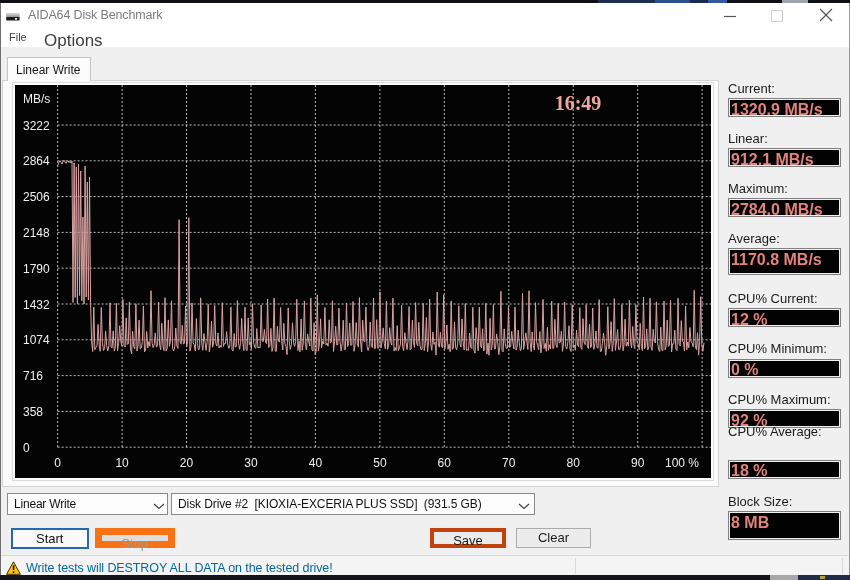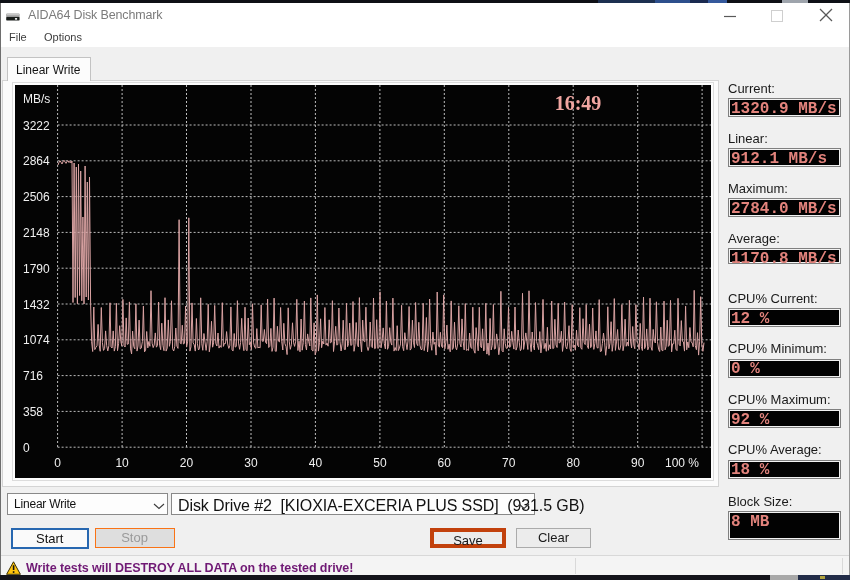--- a/index.html
+++ b/index.html
@@ -1,21 +1,21 @@
 <!DOCTYPE html>
 <html><head><meta charset="utf-8"><style>
 * { margin:0; padding:0; box-sizing:border-box; }
 html,body { width:850px; height:580px; overflow:hidden; }
 body { font-family:"Liberation Sans",sans-serif; background:#f0f0f0; position:relative; }
 .abs { position:absolute; }
 .plab { position:absolute; left:728px; font-size:13px; color:#1a1a1a; }
 .pbox { position:absolute; left:728px; width:113px; background:#020202;
         border:1px solid #7f7f7f; box-shadow:inset 0 0 0 1px #f2f2f2;
         color:#e2837c; font-weight:bold; font-size:16px; line-height:15px;
-        font-family:Liberation Mono, monospace; padding:2.5px 0 0 2px; }
+        font-family:Liberation Sans, sans-serif; padding:2.5px 0 0 2px; }
 </style></head>
 <body>
 <div class="abs" style="left:0;top:0;width:850px;height:3px;background:#0e1016"></div>
 <div class="abs" style="left:598px;top:0;width:57px;height:3px;background:#1d3050"></div>
 <div class="abs" style="left:655px;top:0;width:35px;height:3px;background:#2d4f8c"></div>
 <div class="abs" style="left:690px;top:0;width:18px;height:3px;background:#1a2a50"></div>
 <div class="abs" style="left:708px;top:0;width:19px;height:3px;background:#35599c"></div>
 <div class="abs" style="left:782px;top:0;width:26px;height:3px;background:#9ea4ac"></div>
 
 <div class="abs" style="left:0;top:3px;width:850px;height:44px;background:#ffffff"></div>
@@ -26,21 +26,21 @@
   <rect x="8.9" y="4.9" width="2.3" height="1.8" rx="0.6" fill="#f4f4f4"></rect>
 </svg>
 <div class="abs" style="left:28px;top:8px;font-size:12.5px;letter-spacing:-0.15px;color:#7b7b7b">AIDA64 Disk Benchmark</div>
 <svg class="abs" style="left:722px;top:6px" width="122" height="18">
   <line x1="2" y1="10.5" x2="14" y2="10.5" stroke="#595959" stroke-width="1.2"></line>
   <rect x="49.5" y="4.5" width="11" height="11" fill="none" stroke="#cfcfcf" stroke-width="1"></rect>
   <line x1="98" y1="3" x2="110" y2="15" stroke="#595959" stroke-width="1.2"></line>
   <line x1="110" y1="3" x2="98" y2="15" stroke="#595959" stroke-width="1.2"></line>
 </svg>
 <div class="abs" style="left:9px;top:31px;font-size:11px;color:#3d3d3d">File</div>
-<div class="abs" style="left:44px;top:31px;font-size:11px;color:#3d3d3d">Options</div>
+<div class="abs" style="left:44px;top:31px;font-size:17px;color:#3d3d3d">Options</div>
 
 <div class="abs" style="left:2px;top:80px;width:717px;height:407px;background:#fbfbfb;border:1px solid #d4d4d4"></div>
 <div class="abs" style="left:7px;top:57px;width:84px;height:24px;background:#fcfcfc;border:1px solid #c3c3c3;border-bottom:none"></div>
 <div class="abs" style="left:8px;top:80px;width:82px;height:4px;background:#fbfbfb"></div>
 <div class="abs" style="left:16px;top:63px;font-size:12px;color:#141414">Linear Write</div>
 
 <div class="abs" style="left:12px;top:82px;width:702px;height:399px;background:#fdfdfd;border:1px solid #dcdcdc"></div>
 <div class="abs" style="left:15px;top:85px;width:696px;height:393px;background:#040404">
 <svg width="696" height="393" style="position:absolute;left:0;top:0">
 <line x1="42.6" y1="0" x2="42.6" y2="362" stroke="#bdbdbd" stroke-width="1" stroke-dasharray="2 2"></line>
@@ -91,57 +91,57 @@
 </svg>
 </div>
 
 <div class="plab" style="top:80.5px">Current:</div>
 <div class="pbox" style="top:98.0px;height:19px">1320.9 MB/s</div>
 <div class="plab" style="top:130.5px">Linear:</div>
 <div class="pbox" style="top:148.0px;height:19px">912.1 MB/s</div>
 <div class="plab" style="top:180.5px">Maximum:</div>
 <div class="pbox" style="top:198.0px;height:19px">2784.0 MB/s</div>
 <div class="plab" style="top:230.5px">Average:</div>
-<div class="pbox" style="top:248.0px;height:16px">1170.8 MB/s</div>
+<div class="pbox" style="top:248.0px;height:27px">1170.8 MB/s</div>
 <div class="plab" style="top:290.5px">CPU% Current:</div>
 <div class="pbox" style="top:308.0px;height:19px">12 %</div>
 <div class="plab" style="top:341px">CPU% Minimum:</div>
 <div class="pbox" style="top:358.5px;height:19px">0 %</div>
 <div class="plab" style="top:391.5px">CPU% Maximum:</div>
 <div class="pbox" style="top:409.0px;height:19px">92 %</div>
-<div class="plab" style="top:442px">CPU% Average:</div>
+<div class="plab" style="top:424px">CPU% Average:</div>
 <div class="pbox" style="top:459.5px;height:19px">18 %</div>
 <div class="plab" style="top:493.5px">Block Size:</div>
 <div class="pbox" style="top:511.0px;height:29px">8 MB</div>
 
 <div class="abs" style="left:7px;top:493px;width:161px;height:22px;background:#fdfdfd;border:1px solid #898989"></div>
 <div class="abs" style="left:14px;top:497px;font-size:12px;letter-spacing:-0.2px;color:#111">Linear Write</div>
 <svg class="abs" style="left:153px;top:503px" width="12" height="7">
     <path d="M1 1 L6 5.5 L11 1" fill="none" stroke="#3c3c3c" stroke-width="1.1"></path>
   </svg>
 <div class="abs" style="left:171px;top:493px;width:364px;height:22px;background:#fdfdfd;border:1px solid #898989"></div>
-<div class="abs" style="left:178px;top:497px;font-size:16px;letter-spacing:-0.1px;color:#111">Disk Drive #2&nbsp; [KIOXIA-EXCERIA PLUS SSD]&nbsp; (931.5 GB)</div>
+<div class="abs" style="left:178px;top:497px;font-size:12px;letter-spacing:-0.1px;color:#111">Disk Drive #2&nbsp; [KIOXIA-EXCERIA PLUS SSD]&nbsp; (931.5 GB)</div>
 <svg class="abs" style="left:518px;top:503px" width="12" height="7">
     <path d="M1 1 L6 5.5 L11 1" fill="none" stroke="#3c3c3c" stroke-width="1.1"></path>
   </svg>
 
 <div class="abs" style="left:11px;top:528px;width:77.5px;height:21px;background:#fafafa;border:2px solid #2767b0;font-size:13px;color:#111;text-align:center;line-height:17px">Start</div>
-<div class="abs" style="left:94.5px;top:528px;width:80px;height:20px;background:#dedede;border:1px solid #f97316;font-size:13px;color:#9a9a9a;text-align:center;line-height:18px">Stop</div>
+<div class="abs" style="left:94.5px;top:528px;width:80px;height:20px;background:#dedede;border:7px solid #f97316;font-size:13px;color:#9a9a9a;text-align:center;line-height:18px">Stop</div>
 <div class="abs" style="left:430px;top:528px;width:76px;height:20px;background:#ececec;border:4px solid #c2410c;font-size:13px;color:#1a1a1a;text-align:center;line-height:18px">Save</div>
 <div class="abs" style="left:516px;top:528px;width:75px;height:20px;background:#ececec;border:1px solid #ababab;font-size:13px;color:#1a1a1a;text-align:center;line-height:18px">Clear</div>
 
 <div class="abs" style="left:0;top:555px;width:850px;height:1px;background:#d8d8d8"></div>
 <div class="abs" style="left:0;top:556px;width:850px;height:19px;background:#f4f4f4"></div>
 <div class="abs" style="left:575px;top:558px;width:1px;height:16px;background:#d9d9d9"></div>
 <div class="abs" style="left:842px;top:558px;width:1px;height:16px;background:#d9d9d9"></div>
 <svg class="abs" style="left:6px;top:561px" width="15" height="14">
   <path d="M7.5 0.8 L14.4 13.3 L0.6 13.3 Z" fill="#ffc40d" stroke="#3a3000" stroke-width="1"></path>
   <rect x="6.8" y="4.2" width="1.6" height="4.8" fill="#111"></rect>
   <rect x="6.8" y="10.2" width="1.6" height="1.7" fill="#111"></rect>
 </svg>
-<div class="abs" style="left:26px;top:561px;font-size:12.5px;letter-spacing:-0.1px;font-weight:bold;color:#701a75">Write tests will DESTROY ALL DATA on the tested drive!</div>
+<div class="abs" style="left:26px;top:561px;font-size:12.5px;letter-spacing:-0.1px;font-weight:normal;color:#0369a1">Write tests will DESTROY ALL DATA on the tested drive!</div>
 
 <div class="abs" style="left:0;top:575px;width:850px;height:5px;background:#14141b"></div>
 <div class="abs" style="left:770px;top:575px;width:28px;height:5px;background:#a8a8a8"></div>
 <div class="abs" style="left:798px;top:575px;width:52px;height:5px;background:#222c48"></div>
 <div class="abs" style="left:820px;top:576px;width:5px;height:3px;background:#b0a23e"></div>
 
 <div class="abs" style="left:0;top:3px;width:1px;height:572px;background:#6e6e6e"></div>
 <div class="abs" style="left:849px;top:3px;width:1px;height:572px;background:#9a9a9a"></div>
 </body></html>

